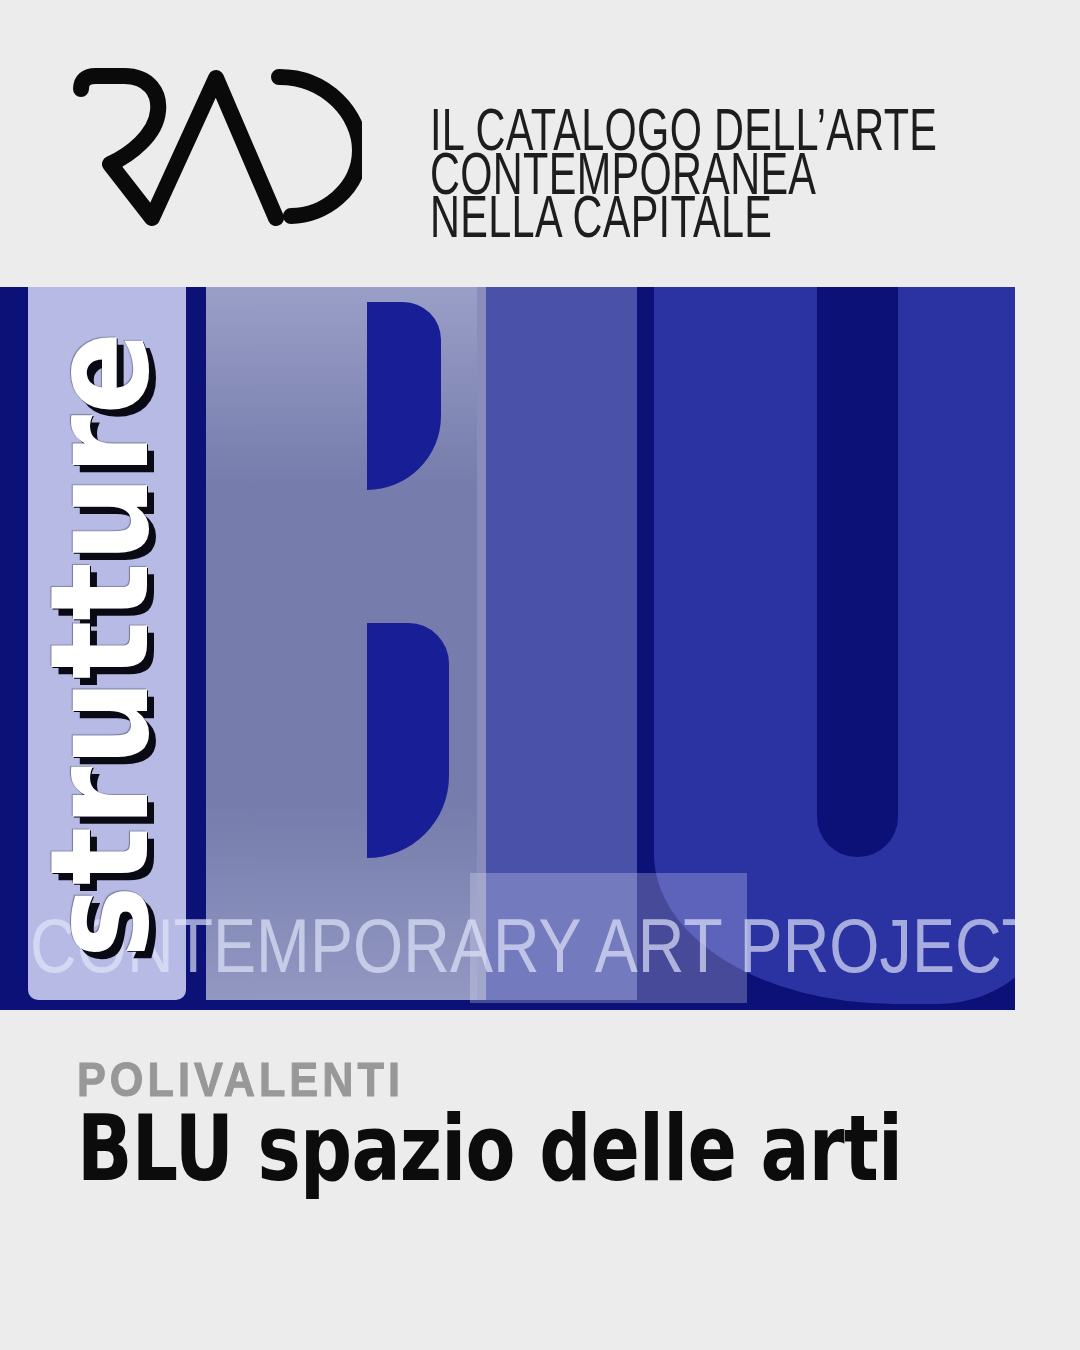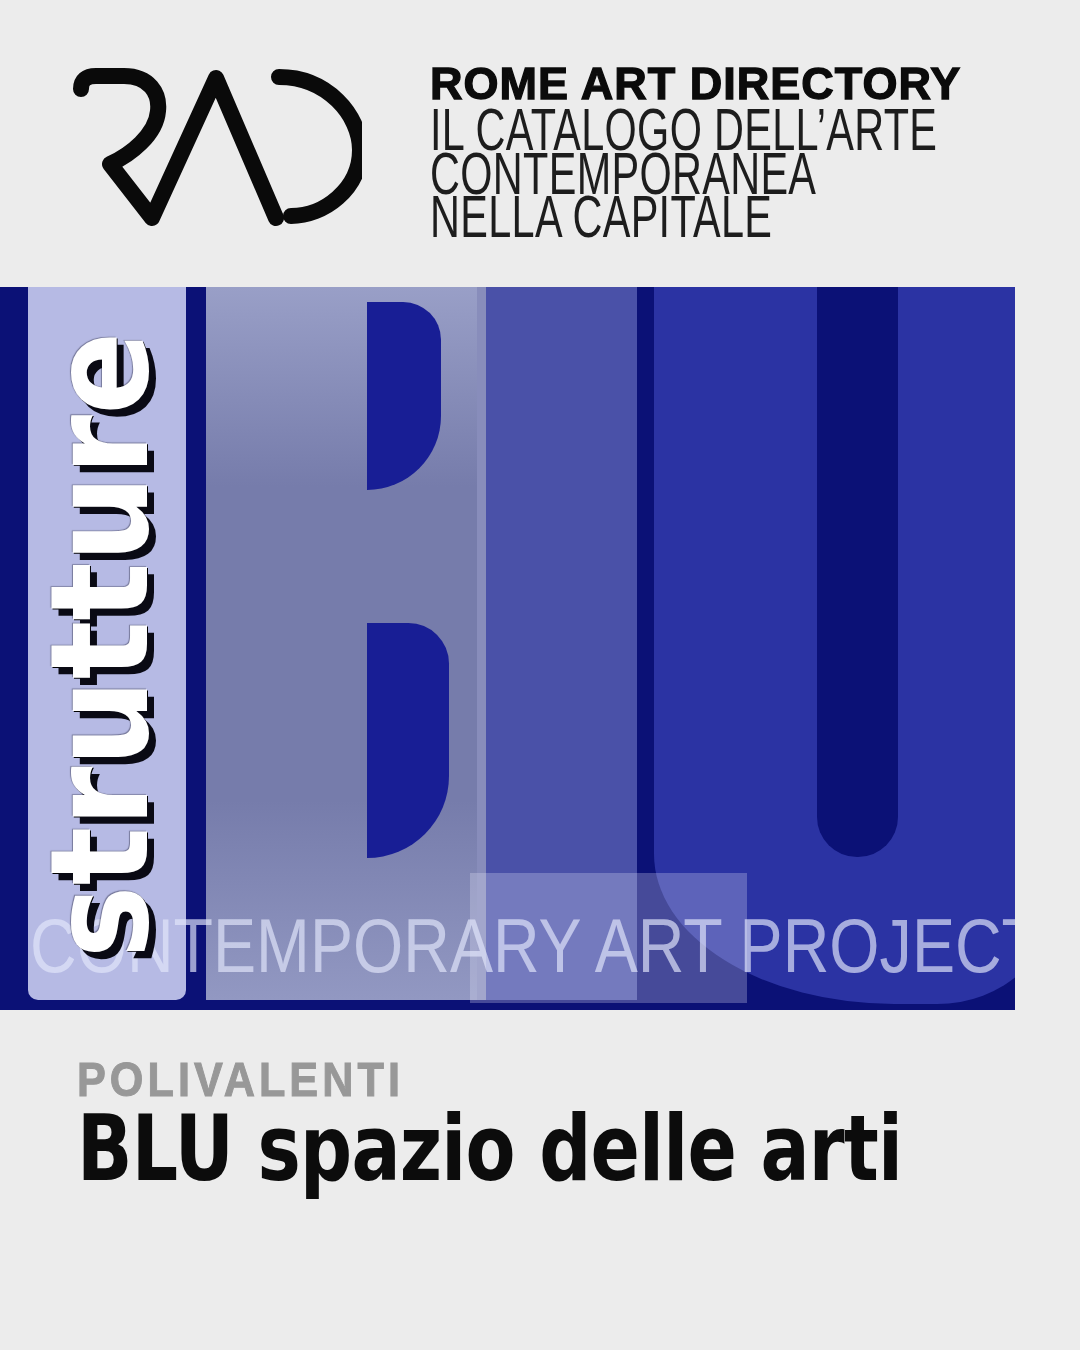--- a/index.html
+++ b/index.html
@@ -56,21 +56,20 @@
 </head>
 <body>
 
 <div class="page">
 
   <div class="header">
     <svg class="rad-logo" viewBox="0 0 290 161" fill="none">
       <path d="M 9 22 Q 9 9 24 9 L 52 9 C 77 9 88 26 86 44 C 84 68 58 88 38 97 L 80 151 L 144 11 L 204 151" stroke="#0a0a0a" stroke-width="16" stroke-linecap="round" stroke-linejoin="round"></path>
       <path d="M 207 10 C 255 10 288 48 288 83 C 288 122 252 149 219 149" stroke="#0a0a0a" stroke-width="16" stroke-linecap="round" stroke-linejoin="round"></path>
     </svg>
-    <div class="brand-title">ROME ART DIRECTORY</div>
     <div class="brand-subtitle">
       <div>IL CATALOGO DELL’ARTE</div>
       <div>CONTEMPORANEA</div>
       <div>NELLA CAPITALE</div>
     </div>
   </div>
 
   <div class="artwork" style="background: rgb(11, 17, 118);">
     <div class="band band-lavender" style="background: rgb(182, 186, 228);"></div>
     <div class="band band-gray" style="background: linear-gradient(rgb(153, 159, 199), rgb(118, 124, 171) 28%, rgb(118, 124, 171) 72%, rgb(146, 152, 194));"></div>

